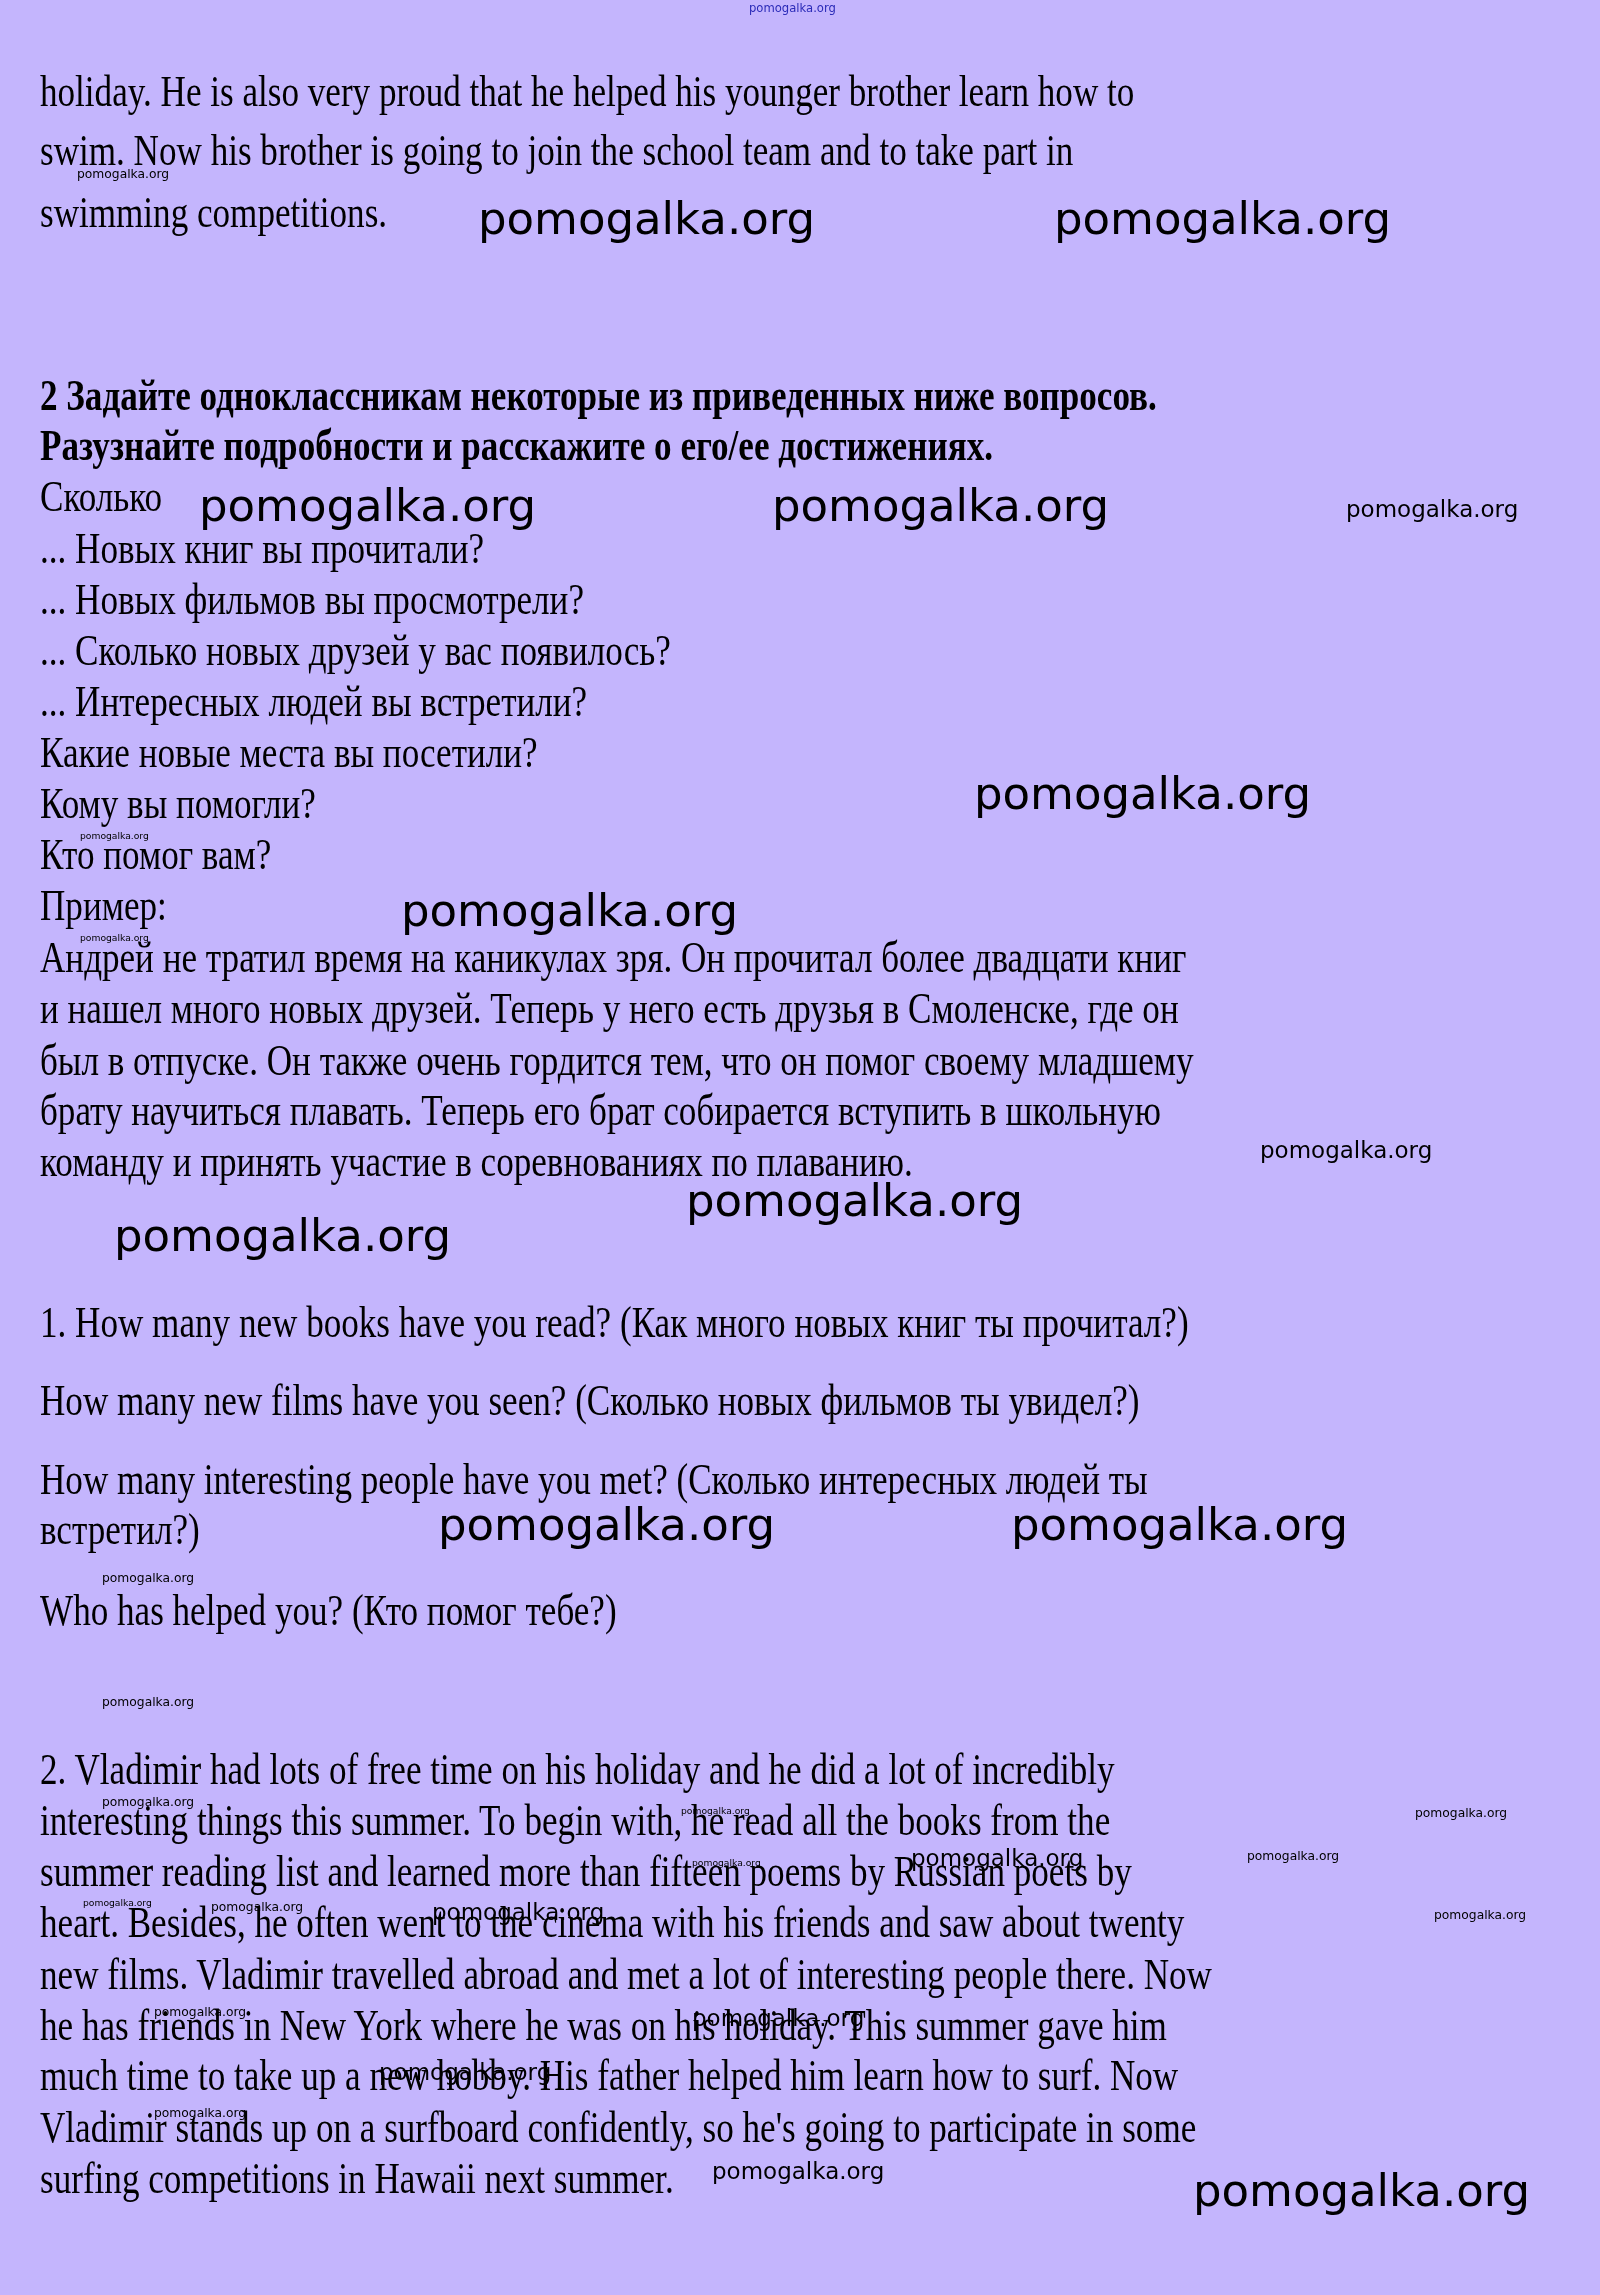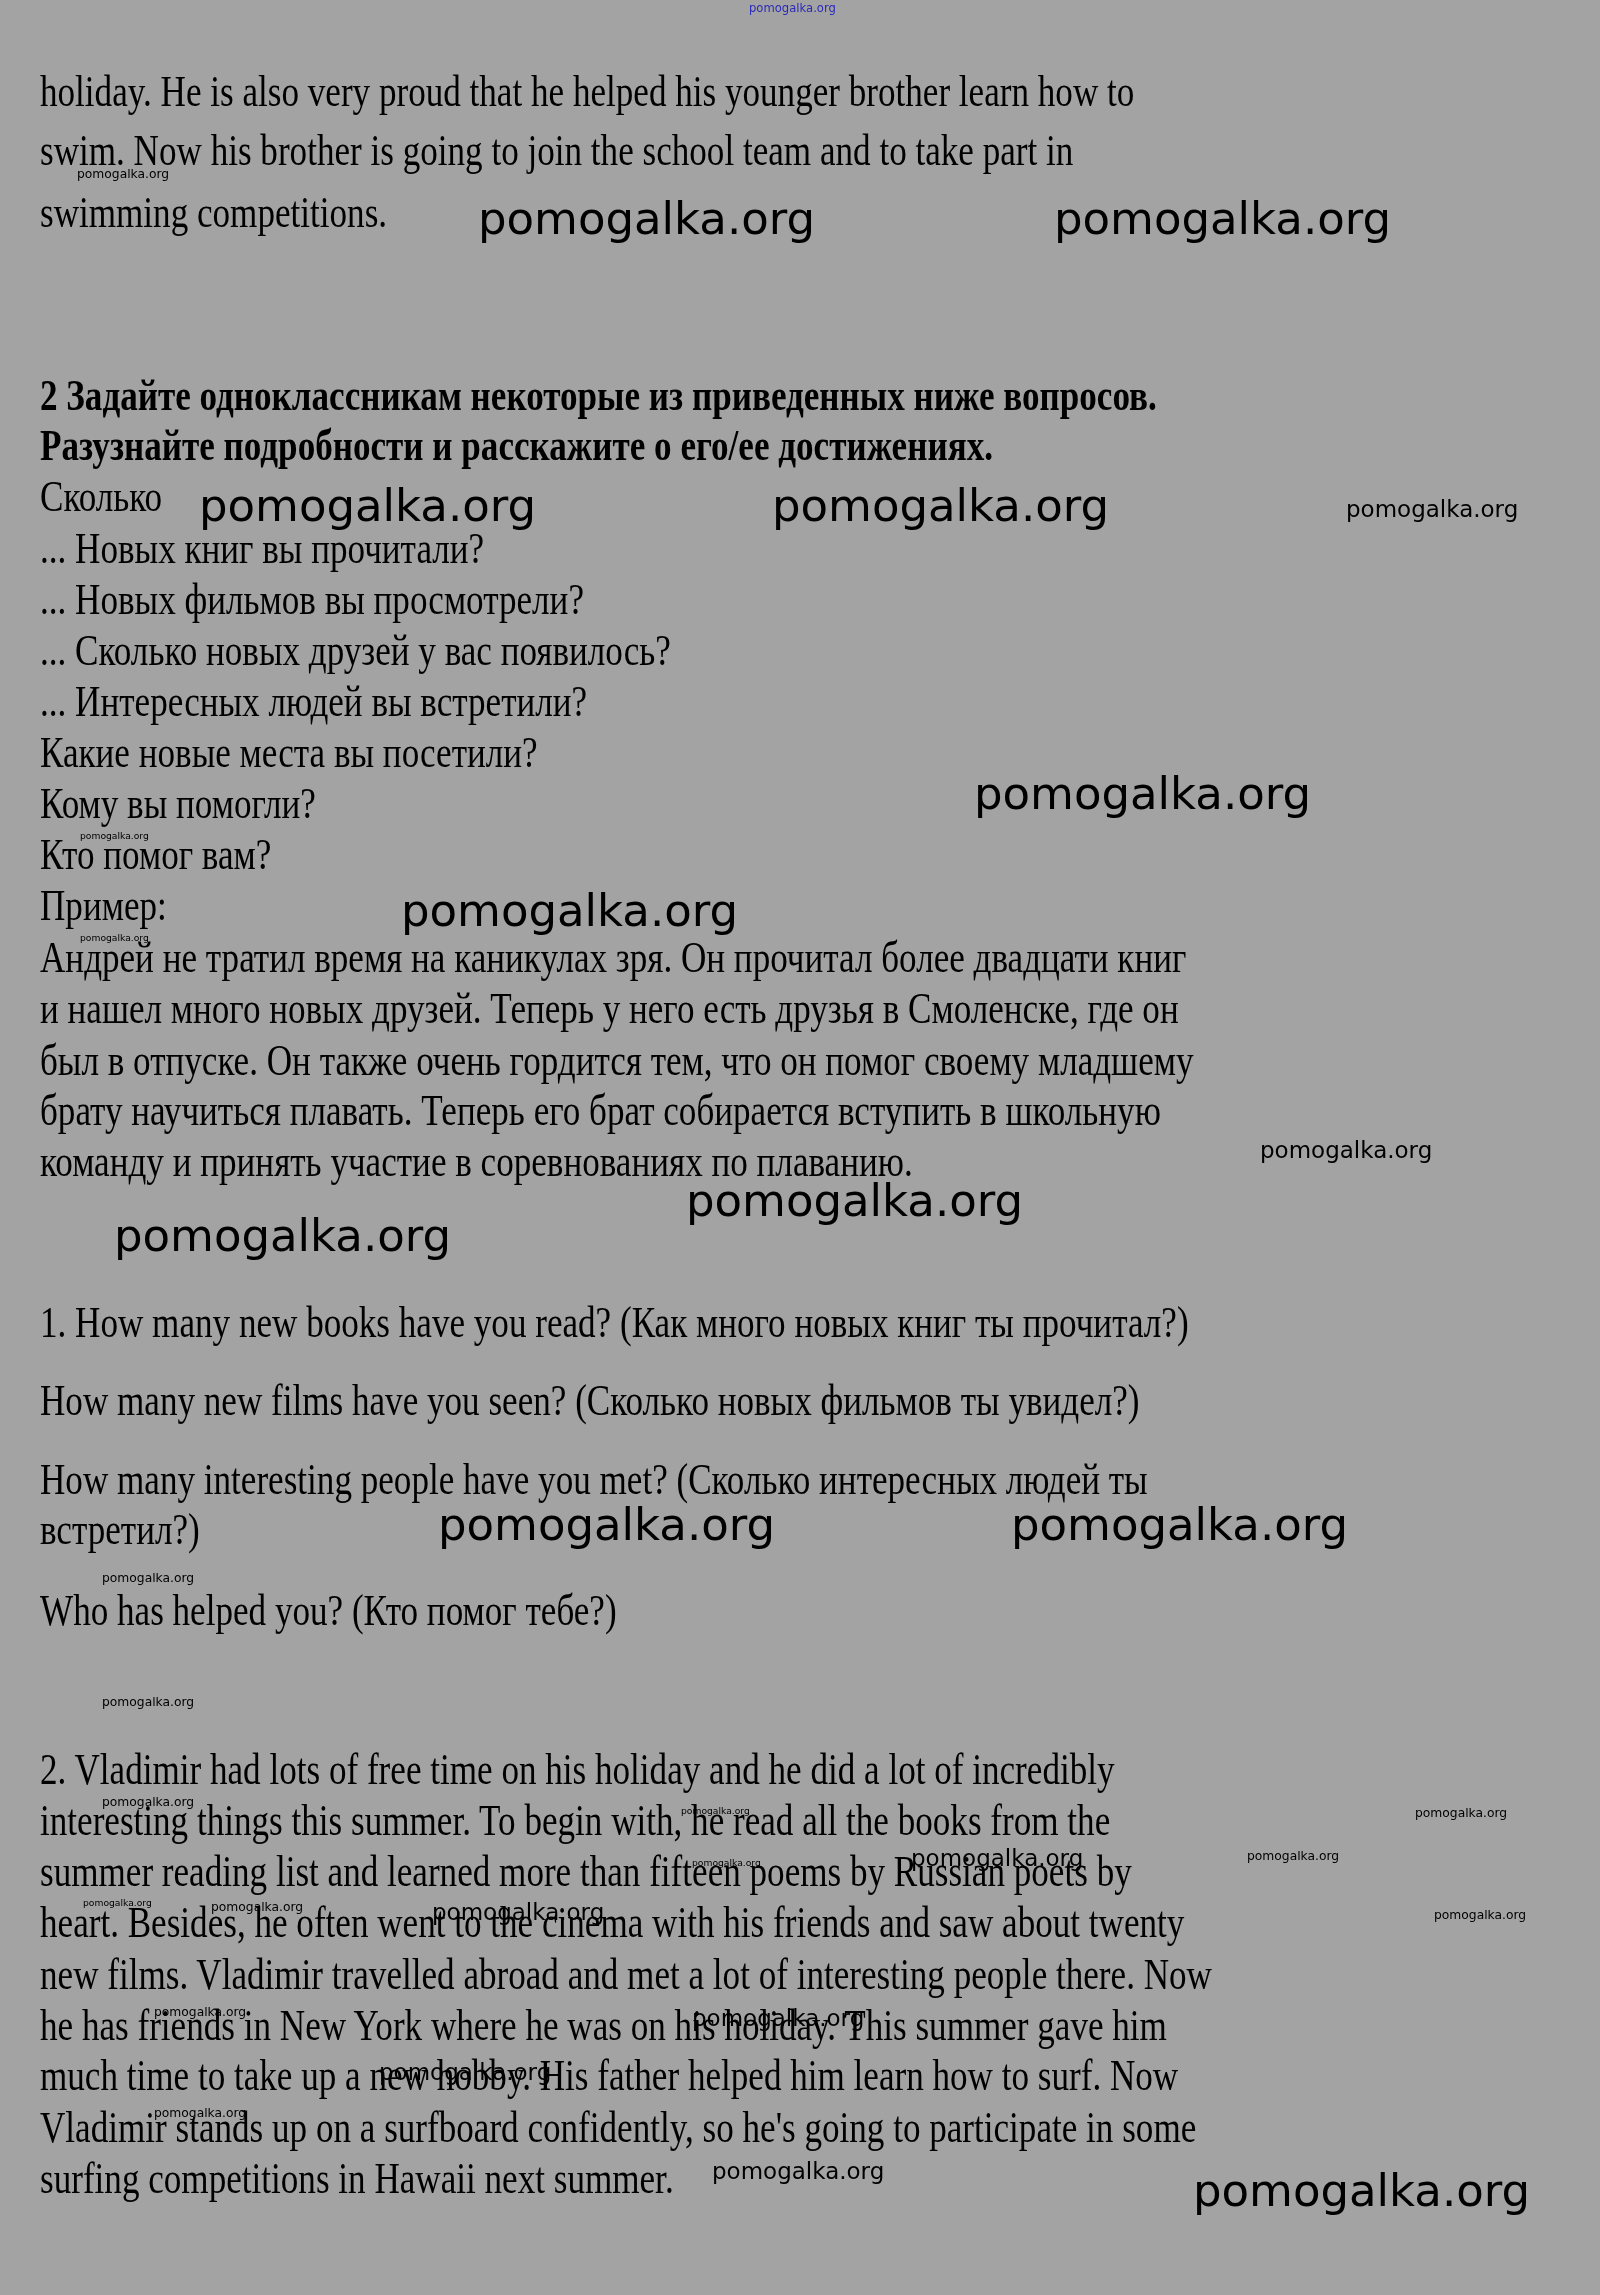--- a/index.html
+++ b/index.html
@@ -1,17 +1,17 @@
 <!DOCTYPE html>
 <html style="font-size:12.3px"><head>
 <meta charset="utf-8">
 <style>
   html, body { margin: 0; padding: 0; background: #ffffff; }
   body { width: 1601px; height: 2295px; position: relative; overflow: hidden; }
-  .page { position: absolute; left: 0; top: 0; width: 1601px; height: 2295px; background: #a3a3a3; }
+  .page { position: absolute; left: 0; top: 0; width: 1601px; height: 2295px; background: #c4b5fd; }
   .line {
     position: absolute; left: 40px; white-space: nowrap;
     font-family: "Liberation Serif", serif; font-size: 45px; color: #000;
     line-height: 1; transform-origin: left top;
   }
   .bold { font-weight: bold; }
   .wm {
     position: absolute; white-space: nowrap;
     font-family: "DejaVu Sans", sans-serif; color: #000; line-height: 1;
   }

